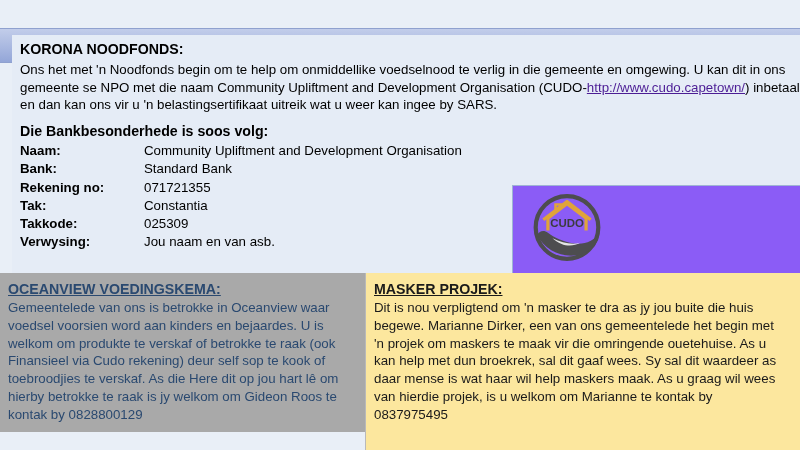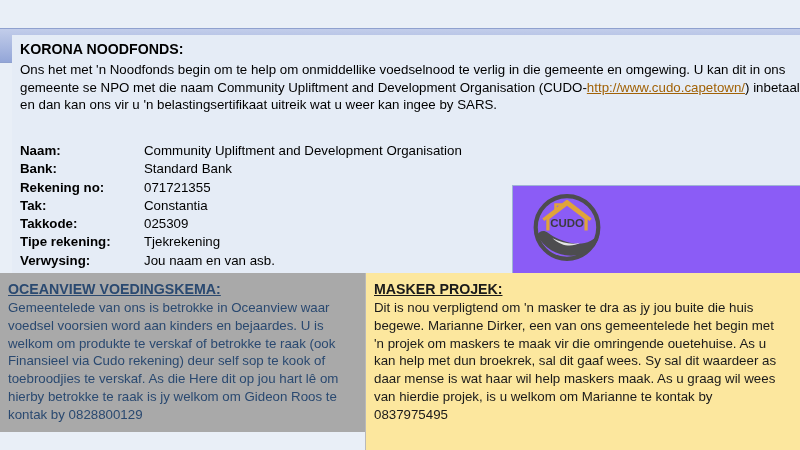--- a/index.html
+++ b/index.html
@@ -67,21 +67,21 @@
     top: 6px;
     font-weight: bold;
     font-size: 14.2px;
   }
   #korona-para {
     left: 8px;
     top: 26px;
     width: 786px;
   }
   #cudo-link {
-    color: #a16207;
+    color: #4c1d95;
     text-decoration: underline;
   }
 
   #bank-heading {
     left: 8px;
     top: 88px;
     font-weight: bold;
     font-size: 14.2px;
   }
   #bank-table {
@@ -184,20 +184,21 @@
   <div id="header-banner">
     <div id="header-title">COVID-19 Nuus:</div>
   </div>
 
   <div id="body-area">
 
     <div class="blk" id="korona-heading">KORONA NOODFONDS:</div>
 
     <div class="blk" id="korona-para"><span>Ons het met 'n Noodfonds begin om te help om onmiddellike voedselnood te verlig in die gemeente en omgewing. U kan dit in ons gemeente se NPO met die naam Community Upliftment and Development Organisation (CUDO-</span><a id="cudo-link" href="#">http://www.cudo.capetown/</a><span>) inbetaal en dan kan ons vir u 'n belastingsertifikaat uitreik wat u weer kan ingee by SARS.</span></div>
 
+    <div class="blk" id="bank-heading">Die Bankbesonderhede is soos volg:</div>
 
     <table id="bank-table">
       <tbody>
         <tr>
           <td class="k">Naam:</td>
           <td class="v">Community Upliftment and Development Organisation</td>
         </tr>
         <tr>
           <td class="k">Bank:</td>
           <td class="v">Standard Bank</td>
@@ -206,24 +207,20 @@
           <td class="k">Rekening no:</td>
           <td class="v">071721355</td>
         </tr>
         <tr>
           <td class="k">Tak:</td>
           <td class="v">Constantia</td>
         </tr>
         <tr>
           <td class="k">Takkode:</td>
           <td class="v">025309</td>
-        </tr>
-        <tr>
-          <td class="k">Tipe rekening:</td>
-          <td class="v">Tjekrekening</td>
         </tr>
         <tr>
           <td class="k">Verwysing:</td>
           <td class="v">Jou naam en van asb.</td>
         </tr>
       </tbody>
     </table>
 
     <div id="logo-card">
       <svg id="logo-mark" viewBox="0 0 110 100">

